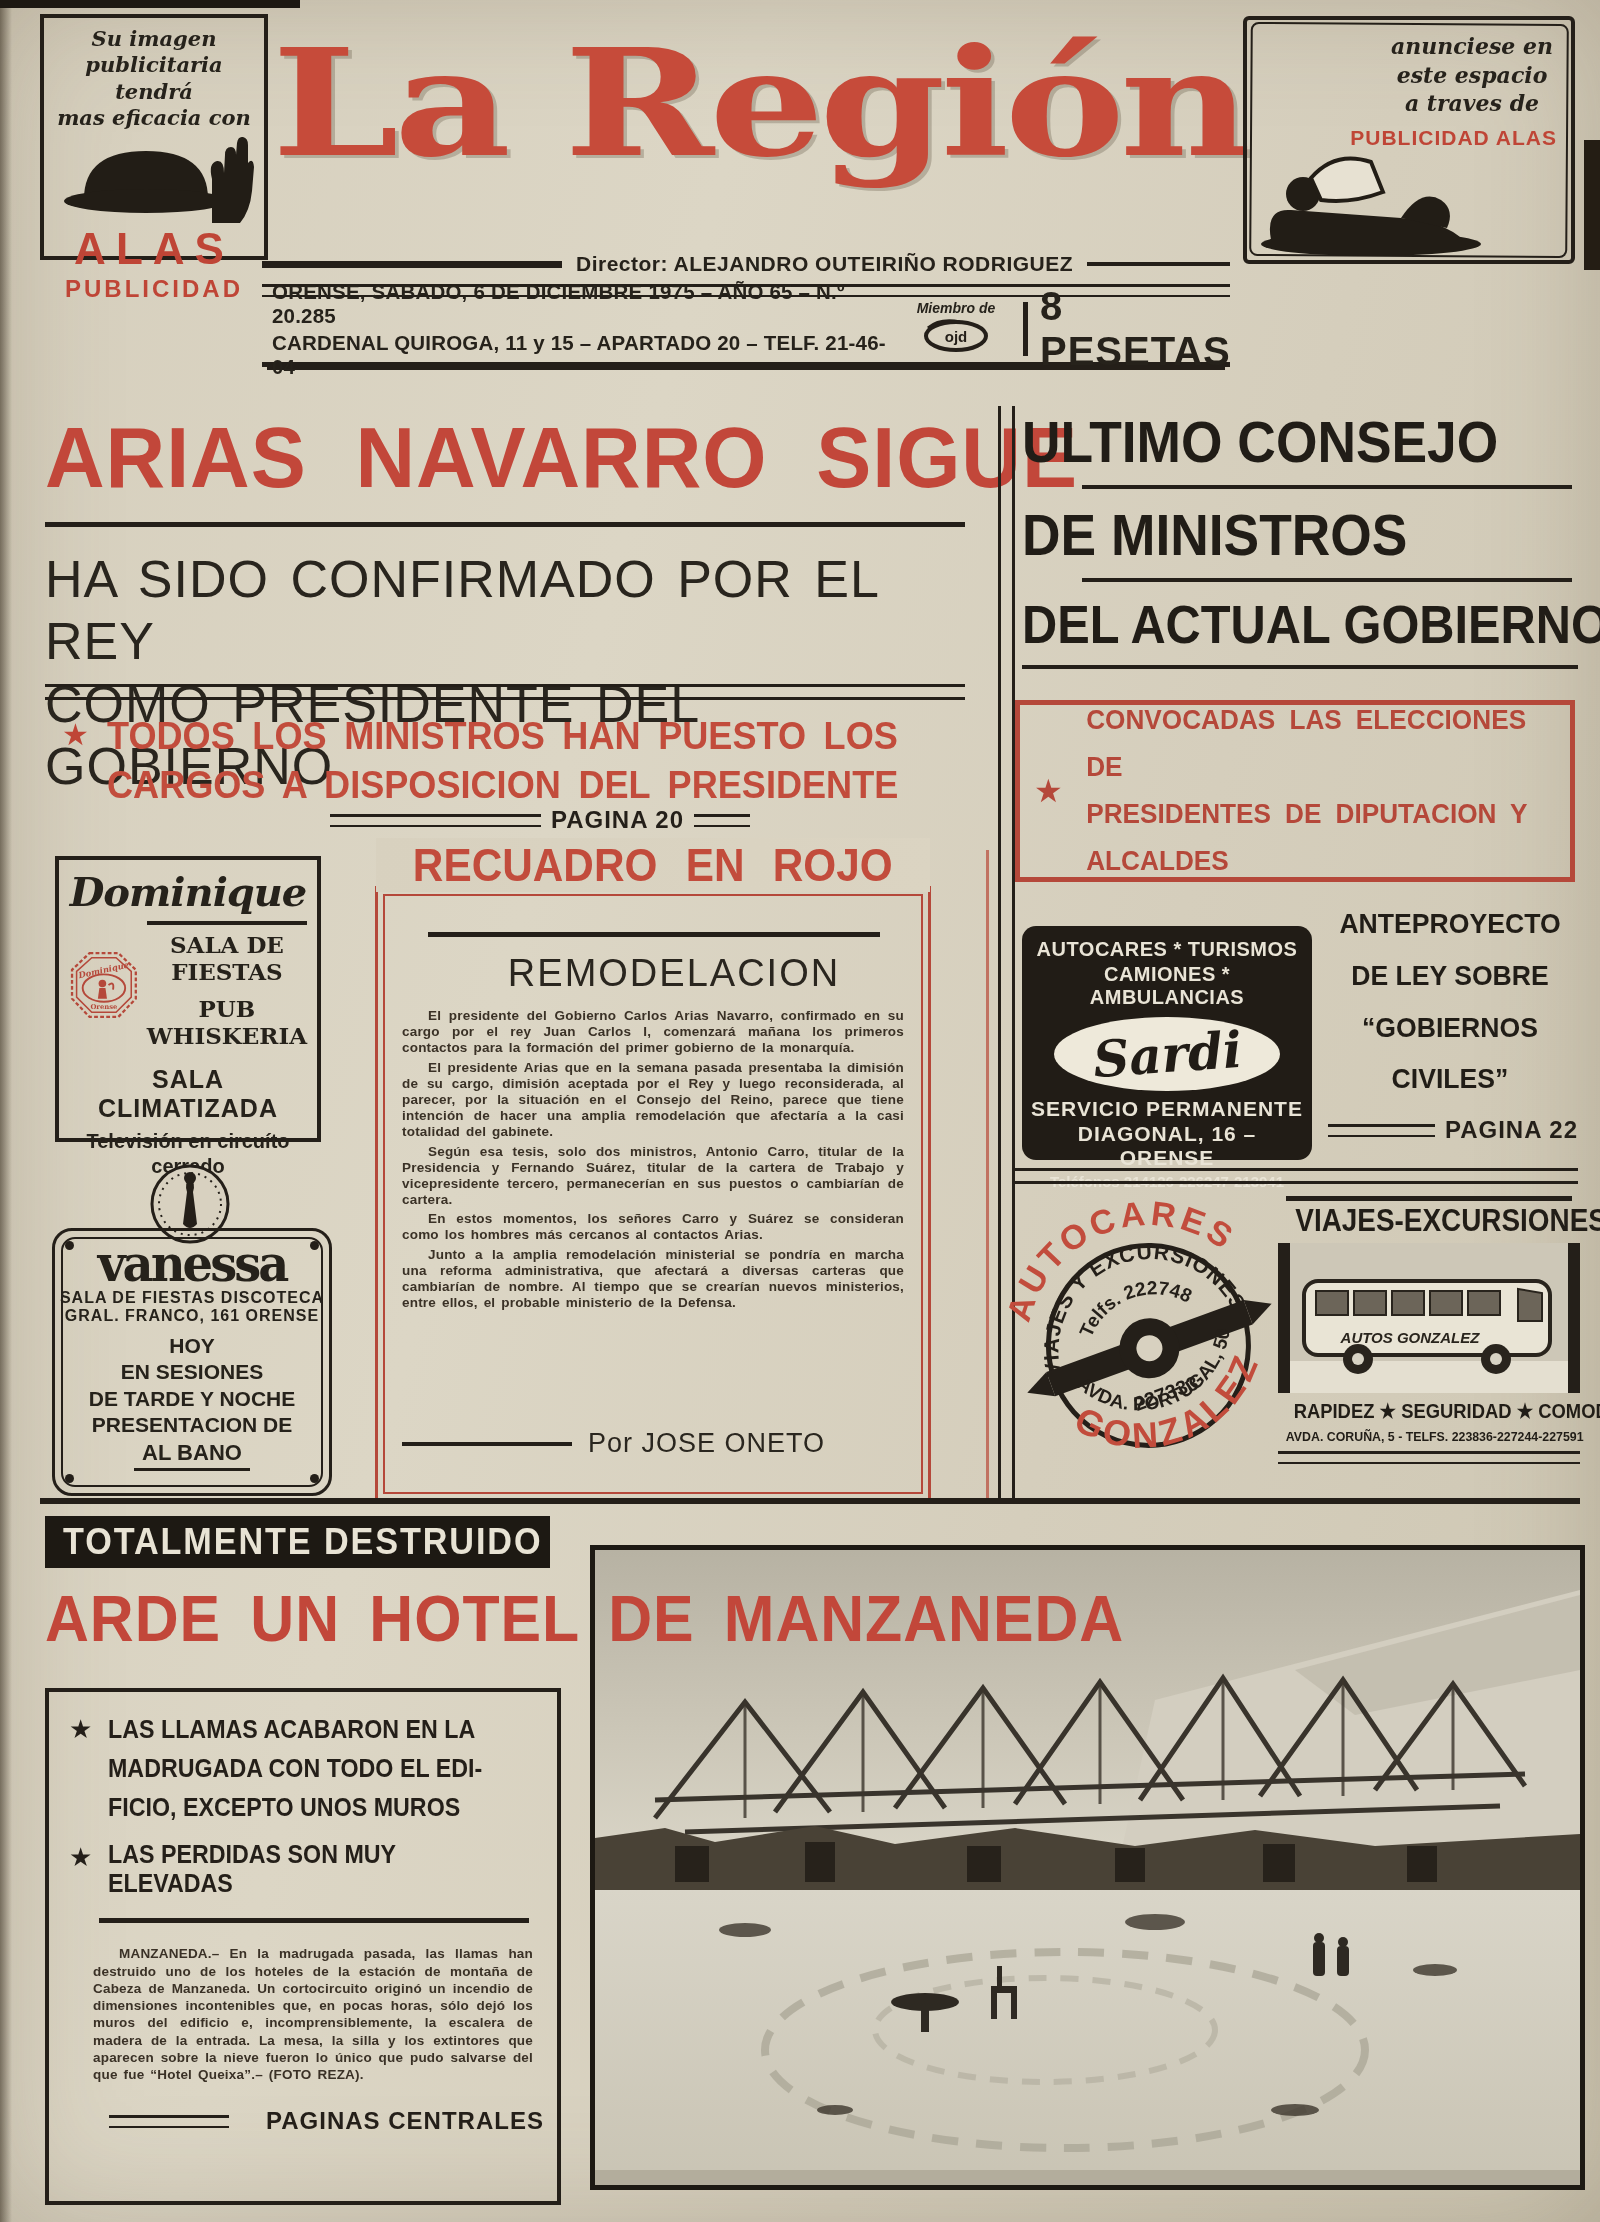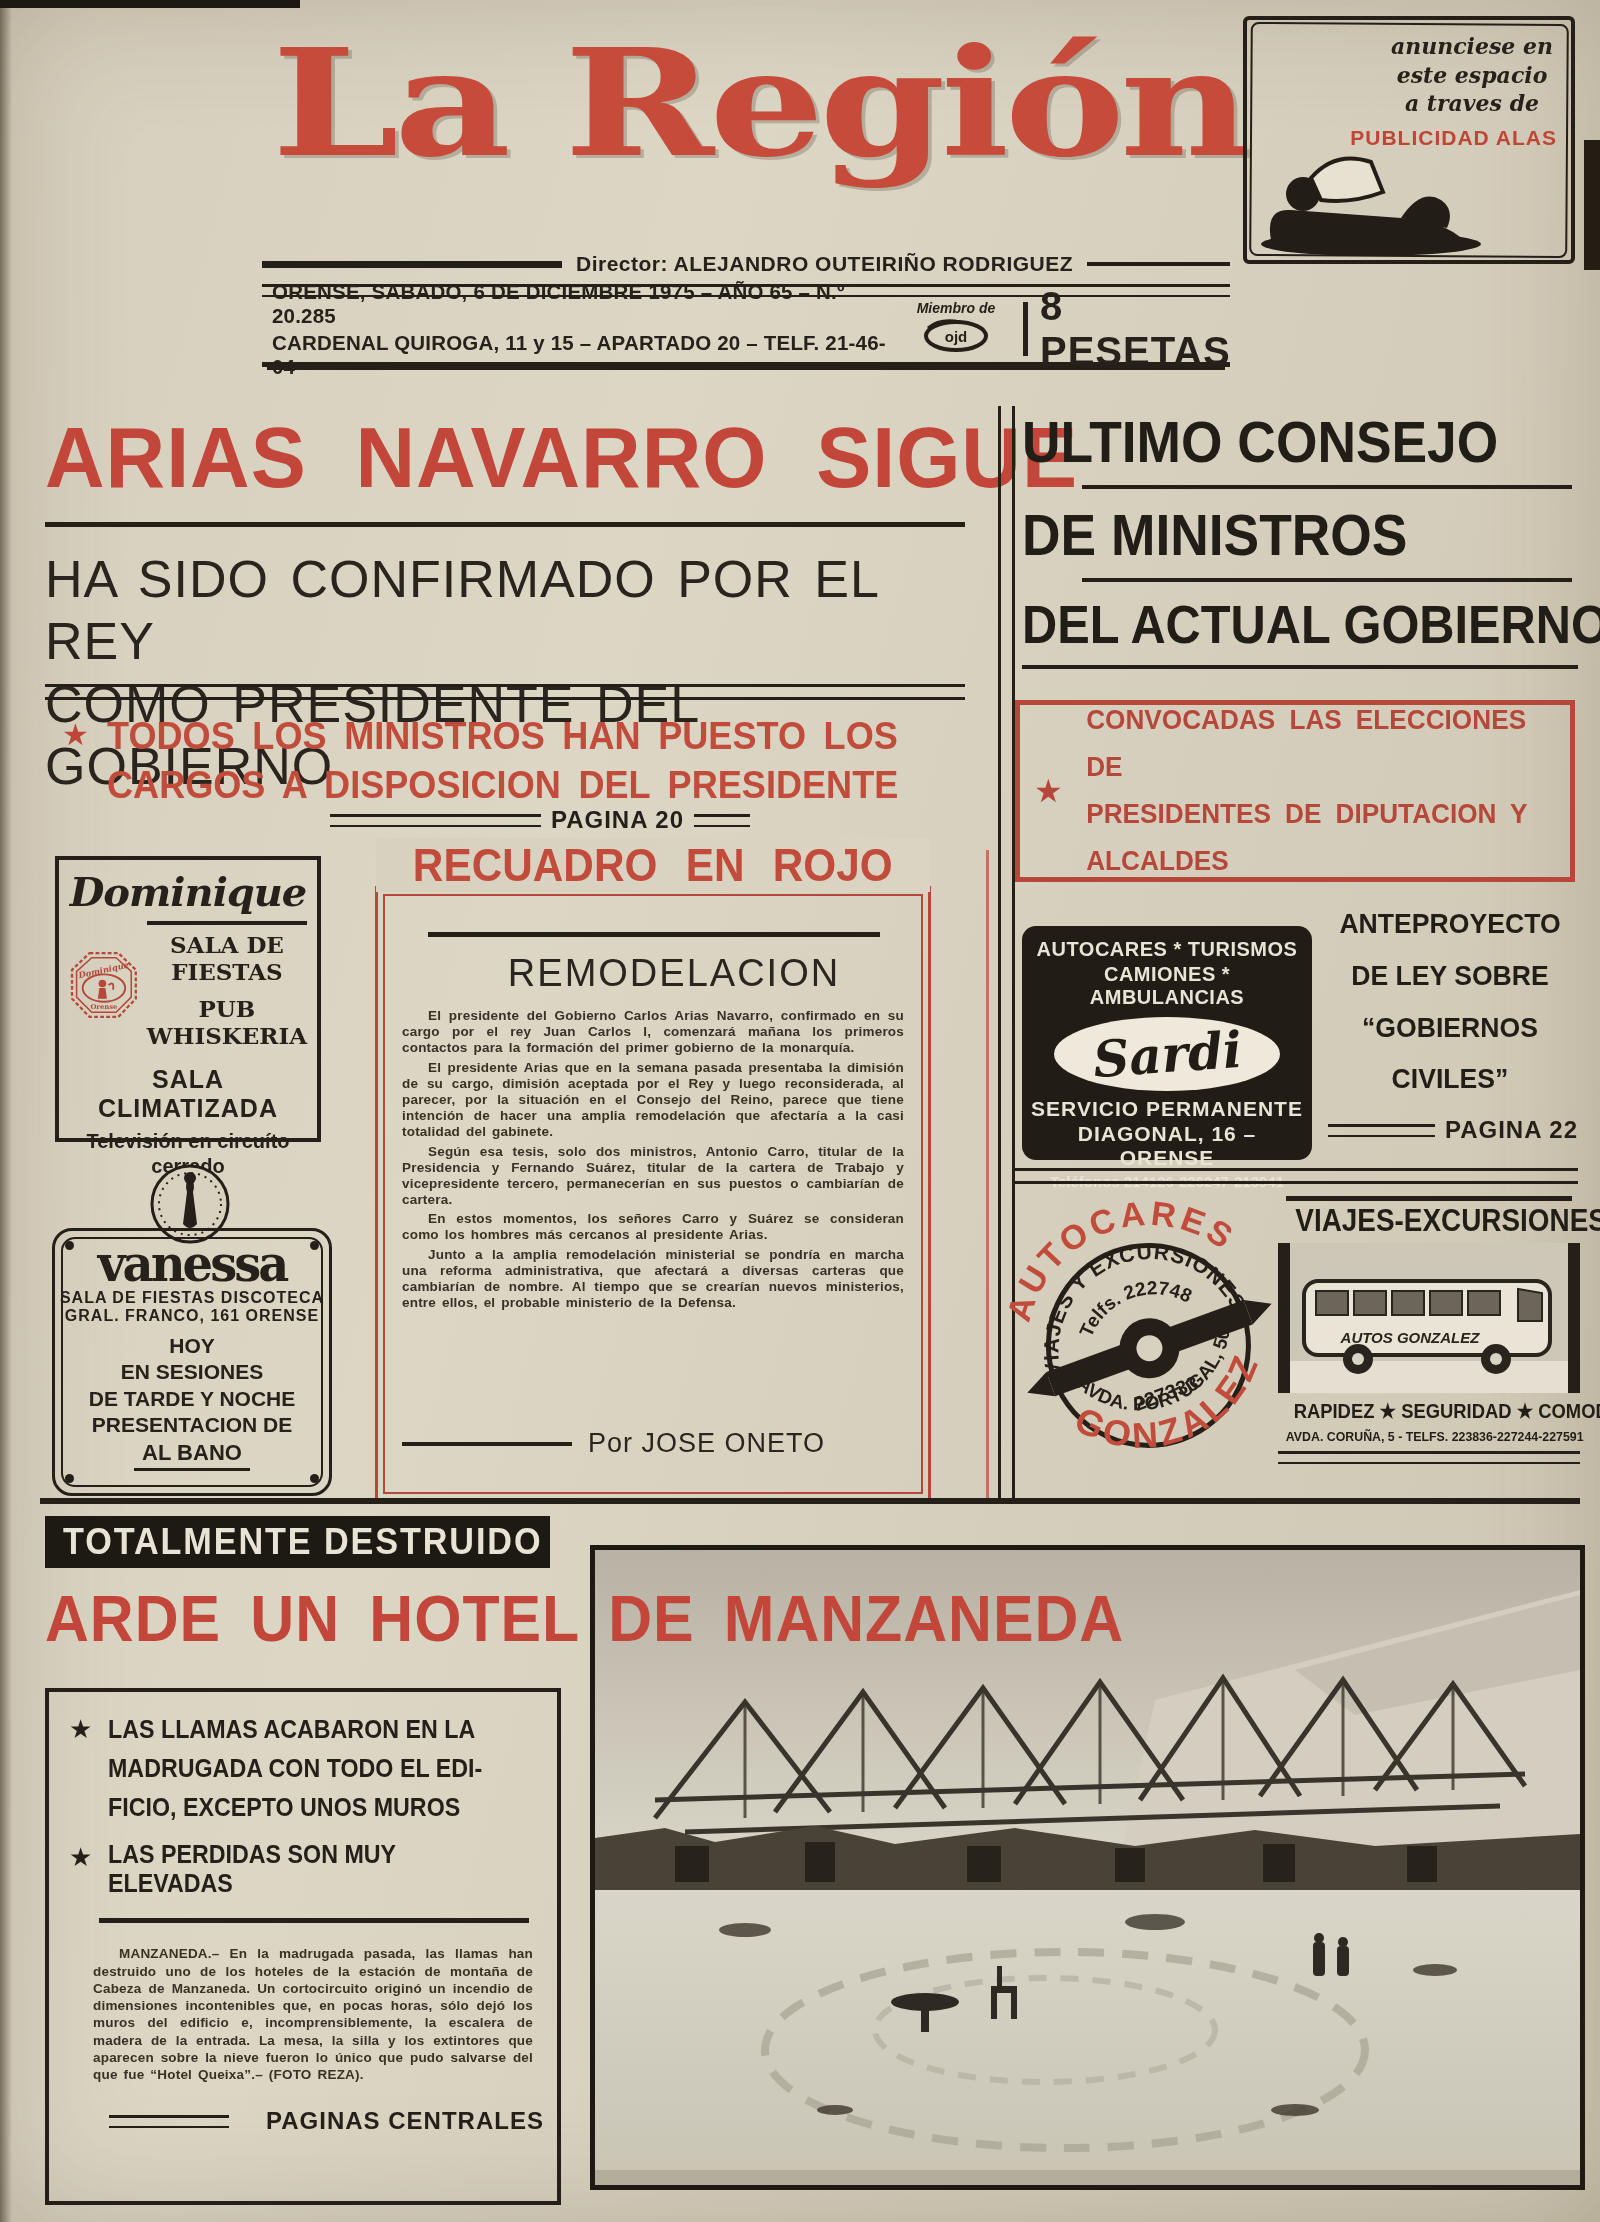--- a/index.html
+++ b/index.html
@@ -27,20 +27,32 @@
 </style>
 </head>
 <body>
 
 <div class="page">
 
   <div class="abs" style="left:0;top:0;width:12px;height:2222px;background:linear-gradient(90deg,rgba(50,40,26,.55),rgba(50,40,26,0));"></div>
   <div class="abs" style="left:0;top:0;width:300px;height:8px;background:#1d1812;"></div>
   <div class="abs" style="left:1584px;top:140px;width:16px;height:130px;background:#241d14;"></div>
 
+  <div class="abs box-border" style="left:40px;top:14px;width:228px;height:246px;padding:8px 6px 4px;box-sizing:border-box;text-align:center;">
+    <div class="serif ink pre" style="font-style:italic;font-weight:700;font-size:21px;line-height:1.25;">Su imagen
+publicitaria tendrá
+mas eficacia con</div>
+    <svg width="200" height="96" viewBox="0 0 200 96" style="margin-top:2px;">
+      <path d="M30 66 Q30 18 92 18 Q154 18 154 66 Z" fill="#221d16"></path>
+      <ellipse cx="92" cy="68" rx="82" ry="12" fill="#221d16"></ellipse>
+      <path d="M158 90 L158 46 Q154 30 163 28 Q170 27 170 40 L171 22 Q171 14 177 14 Q182 14 182 22 L183 10 Q184 3 189 4 Q194 5 194 12 L194 30 Q199 24 200 34 L198 58 Q196 78 186 90 Z" fill="#221d16"></path>
+    </svg>
+    <div class="sans red" style="font-size:44px;font-weight:700;letter-spacing:10px;line-height:1;margin-top:-6px;">ALAS</div>
+    <div class="sans red" style="font-size:24px;font-weight:700;letter-spacing:3px;margin-top:4px;">PUBLICIDAD</div>
+  </div>
 
   <div class="abs" style="left:272px;top:16px;width:960px;height:180px;">
     <span class="serif cx" style="font-size:148px;font-weight:700;color:#c64b3a;letter-spacing:-4px;transform:scaleX(1.22);text-shadow:3px 3px 0 rgba(50,35,20,.22);">La Región</span>
   </div>
 
   <div class="abs" style="left:262px;top:252px;width:968px;">
     <div style="display:flex;align-items:center;gap:14px;">
       <div class="rule" style="flex:0 0 300px;height:7px;"></div>
       <div class="sans ink" style="font-weight:700;font-size:21px;letter-spacing:.5px;white-space:nowrap;">Director: ALEJANDRO OUTEIRIÑO RODRIGUEZ</div>
       <div class="rule" style="flex:1;height:4px;"></div>
@@ -171,21 +183,21 @@
     <span style="display:inline-block;background:linear-gradient(105deg,#d8d1bf,#dbd4c2);padding:0 16px;">
       <span class="cxc" style="font-weight:700;font-size:46px;color:#c24c3c;word-spacing:18px;transform:scaleX(.92);white-space:nowrap;">RECUADRO EN ROJO</span>
     </span>
   </div>
   <div class="abs rule" style="left:428px;top:932px;width:452px;height:5px;"></div>
   <div class="abs ink" style="left:375px;top:952px;width:598px;text-align:center;font-weight:400;font-size:38px;letter-spacing:2px;color:#2a261f;">REMODELACION</div>
   <div class="abs" style="left:402px;top:1008px;width:502px;color:#3a3126;font-weight:700;font-size:13.5px;line-height:1.2;text-align:justify;letter-spacing:.2px;word-spacing:2px;">
     <p style="margin:0 0 3px;text-indent:26px;">El presidente del Gobierno Carlos Arias Navarro, confirmado en su cargo por el rey Juan Carlos I, comenzará mañana los primeros contactos para la formación del primer gobierno de la monarquía.</p>
     <p style="margin:0 0 3px;text-indent:26px;">El presidente Arias que en la semana pasada presentaba la dimisión de su cargo, dimisión aceptada por el Rey y luego reconsiderada, al parecer, por la situación en el Consejo del Reino, parece que tiene intención de hacer una amplia remodelación que afectaría a la casi totalidad del gabinete.</p>
     <p style="margin:0 0 3px;text-indent:26px;">Según esa tesis, solo dos ministros, Antonio Carro, titular de la Presidencia y Fernando Suárez, titular de la cartera de Trabajo y vicepresidente tercero, permanecerían en sus puestos o cambiarían de cartera.</p>
-    <p style="margin:0 0 3px;text-indent:26px;">En estos momentos, los señores Carro y Suárez se consideran como los hombres más cercanos al presidente Arias.</p>
+    <p style="margin:0 0 3px;text-indent:26px;">En estos momentos, los señores Carro y Suárez se consideran como los hombres más cercanos al contactos Arias.</p>
     <p style="margin:0;text-indent:26px;">Junto a la amplia remodelación ministerial se pondría en marcha una reforma administrativa, que afectará a diversas carteras que cambiarían de nombre. Al tiempo que se crearían nuevos ministerios, entre ellos, el probable ministerio de la Defensa.</p>
   </div>
   <div class="abs" style="left:402px;top:1428px;width:502px;display:flex;align-items:center;gap:16px;">
     <div class="rule" style="flex:0 0 170px;height:4px;"></div>
     <div class="sans ink" style="font-size:27px;letter-spacing:1px;color:#2a261f;">Por JOSE ONETO</div>
   </div>
 
   <div class="abs" style="left:1022px;top:926px;width:290px;height:234px;background:#211c16;border-radius:14px;box-sizing:border-box;padding:12px 8px 8px;text-align:center;">
     <div style="color:#e9e4d6;font-weight:700;font-size:20px;letter-spacing:.5px;">AUTOCARES * TURISMOS</div>
     <div style="color:#e9e4d6;font-weight:700;font-size:20px;letter-spacing:.5px;margin-top:2px;">CAMIONES * AMBULANCIAS</div>

